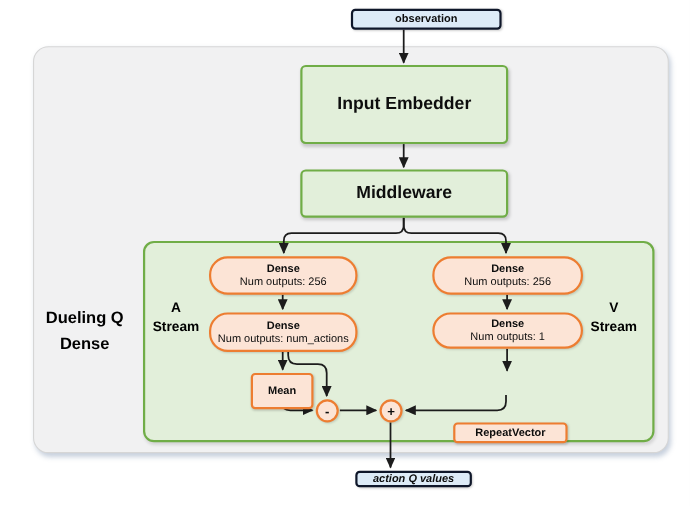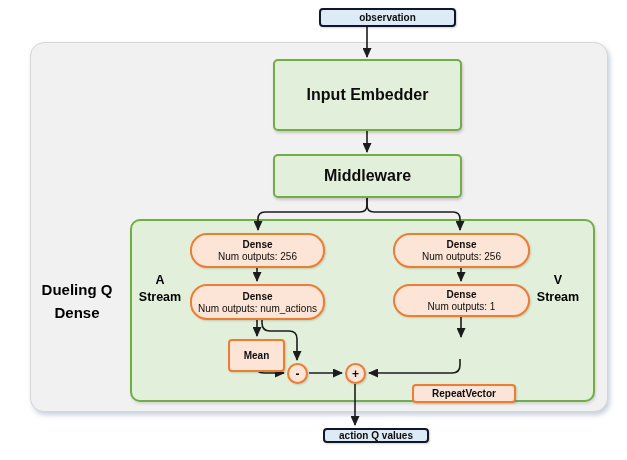--- a/index.html
+++ b/index.html
@@ -47,21 +47,21 @@
   .input-embedder{left:273px;top:59px;width:189px;height:72px;}
   .middleware{left:273px;top:154px;width:189px;height:44px;}
   .a-dense-1{left:190px;top:233px;width:135px;height:35px;}
   .a-dense-2{left:190px;top:284px;width:135px;height:36px;}
   .v-dense-1{left:393px;top:233px;width:137px;height:35px;}
   .v-dense-2{left:393px;top:284px;width:137px;height:33px;}
   .mean{left:228px;top:339px;width:57px;height:33px;}
   .repeat-vector{left:412px;top:340px;width:104px;height:19px;margin-top:44px;}
   .minus-circle{left:287px;top:363px;}
   .plus-circle{left:345px;top:363px;}
-  .action-q{left:303px;top:428px;width:106px;height:15px;}
+  .action-q{left:303px;top:428px;width:106px;height:15px;font-style:italic;}
 </style>
 </head>
 <body>
 
 <div id="stage">
 
   <div class="outer-container"></div>
   <div class="green-container"></div>
 
   <svg class="wires" viewBox="0 0 627 460">

